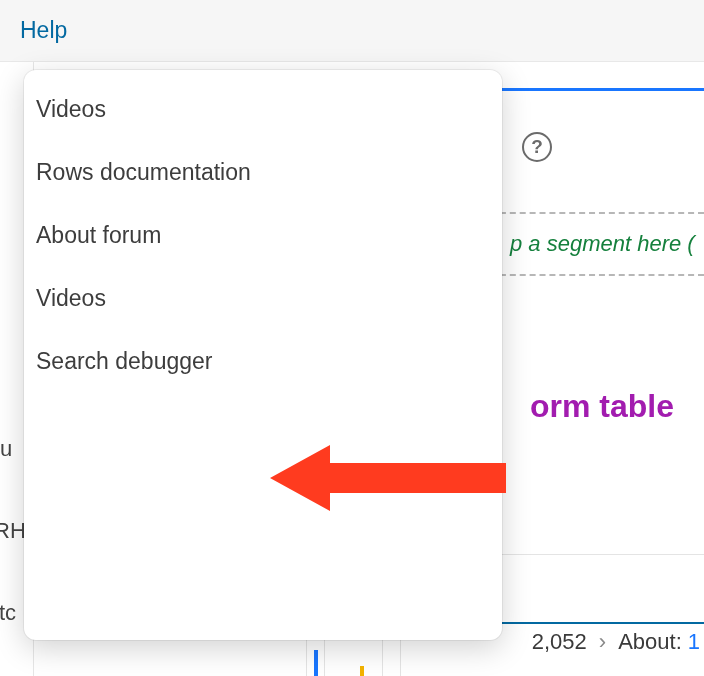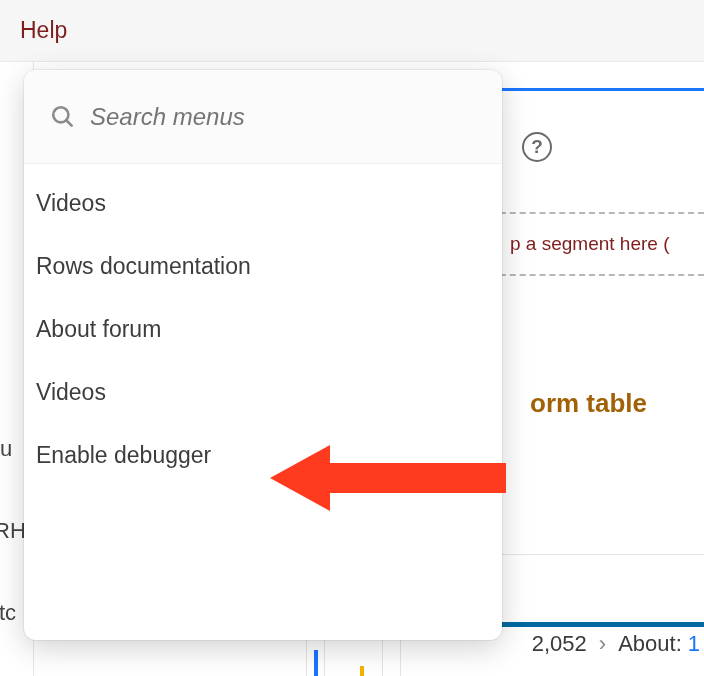--- a/index.html
+++ b/index.html
@@ -6,21 +6,21 @@
   html, body { width: 704px; height: 676px; overflow: hidden; font-family: -apple-system, BlinkMacSystemFont, "Segoe UI", Arial, sans-serif; background: #fff; color: #3a3a3a; }
 
   .topbar {
     height: 62px;
     border-bottom: 1px solid #e8e8e8;
     background: #f6f6f6;
     display: flex;
     align-items: center;
     padding-left: 20px;
   }
-  .topbar .help-label { font-size: 23px; color: #7f1d1d; }
+  .topbar .help-label { font-size: 23px; color: #0369a1; }
 
   .blue-rule {
     position: absolute;
     top: 88px; left: 500px; right: 0; height: 3px;
     background: #1976ff;
   }
 
   .side-strip {
     position: absolute;
     top: 62px; left: 0; width: 34px; bottom: 0;
@@ -41,37 +41,37 @@
     display: flex; align-items: center; justify-content: center;
     color: #6b6b6b; font-size: 19px; font-weight: 600;
   }
 
   .segment-drop {
     position: absolute; top: 120px; left: 456px; right: 0;
     height: 64px;
     border-top: 2px dashed #b7b7b7;
     border-bottom: 2px dashed #b7b7b7;
     display: flex; align-items: center;
-    color: #7f1d1d; font-size: 19px;
+    font-style: italic; color: #15803d; font-size: 22px;
     padding-left: 20px;
   }
 
   .form-title {
     position: absolute; top: 296px; left: 496px;
-    font-size: 26px; font-weight: 700; color: #a16207;
+    font-size: 32px; font-weight: 700; color: #a21caf;
   }
 
   .thin-rule {
     position: absolute; left: 370px; right: 0; top: 462px; height: 1px;
     background: #e4e4e4;
   }
 
   .footer-line {
     position: absolute; top: 530px; left: 372px; right: 0;
-    border-top: 5px solid #0369a1;
+    border-top: 2px solid #0369a1;
     height: 38px;
     display: flex; align-items: center; justify-content: flex-end;
     font-size: 22px; color: #3a3a3a; gap: 6px;
     padding-right: 4px;
   }
   .footer-line .chev { color: #8a8a8a; margin: 0 6px; }
   .footer-line .rows-n { color: #1976ff; }
 
   .little-bars {
     position: absolute; top: 548px; left: 252px; width: 120px; height: 40px;
@@ -158,31 +158,24 @@
         <div class="vline b"></div>
       <div class="vline c"></div>
         <div class="vline d"></div>
     </div>
     <div class="bar" style="margin-left:28px"></div>
     <div class="bar yellow"></div>
   </div>
 </div>
 
 <div class="menu">
-  <div class="menu-search">
-    <svg width="26" height="26" viewBox="0 0 24 24" fill="none" stroke="#8b8b8b" stroke-width="2.4" stroke-linecap="round">
-      <circle cx="10" cy="10" r="7"></circle>
-      <line x1="20" y1="20" x2="15" y2="15"></line>
-    </svg>
-    <input type="text" placeholder="Search menus" style="">
-  </div>
   <div class="menu-list">
     <div class="menu-item">Videos</div>
     <div class="menu-item">Rows documentation</div>
     <div class="menu-item">About forum</div>
     <div class="menu-item">Videos</div>
-    <div class="menu-item">Enable debugger</div>
+    <div class="menu-item">Search debugger</div>
   </div>
 </div>
 
 <svg class="arrow" viewBox="0 0 236 66">
   <polygon points="0,33 60,0 60,18 236,18 236,48 60,48 60,66" fill="#ff3b1f"></polygon>
 </svg>
 
 </body></html>

